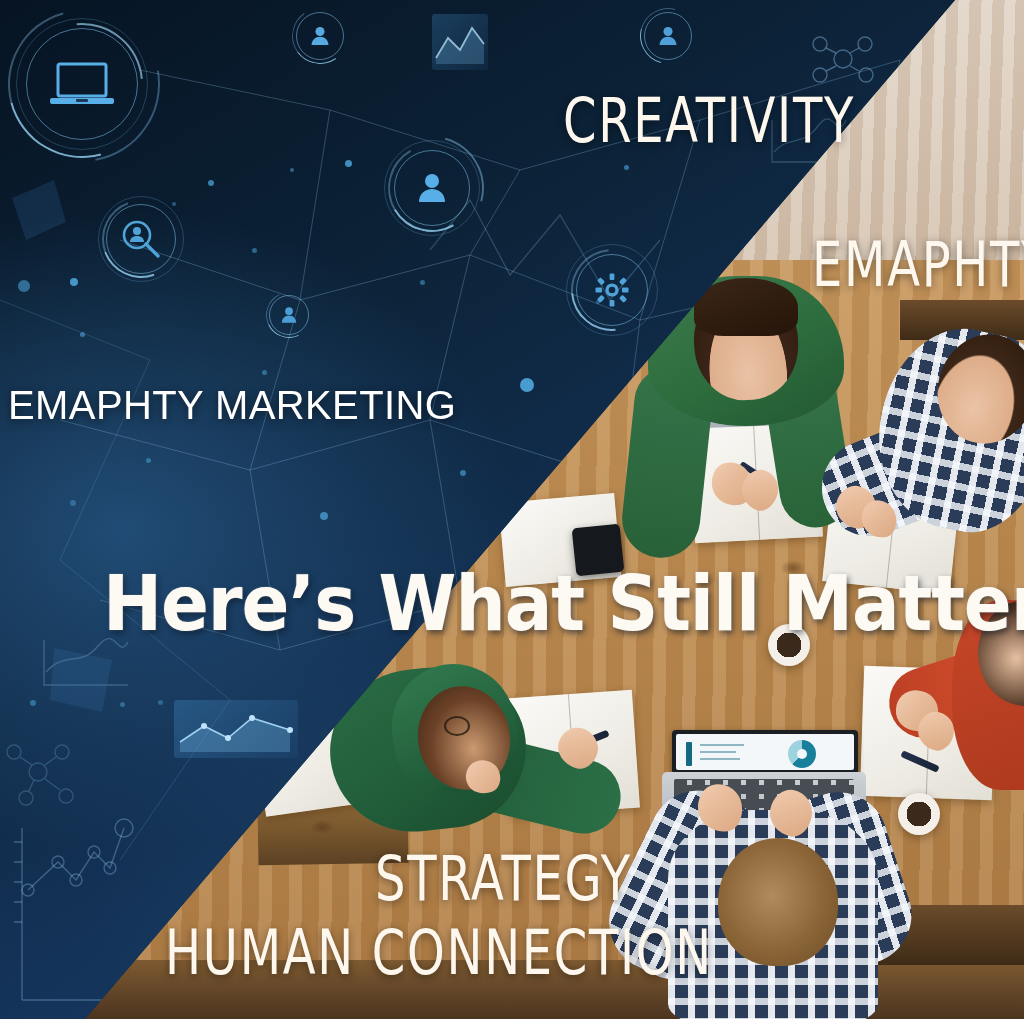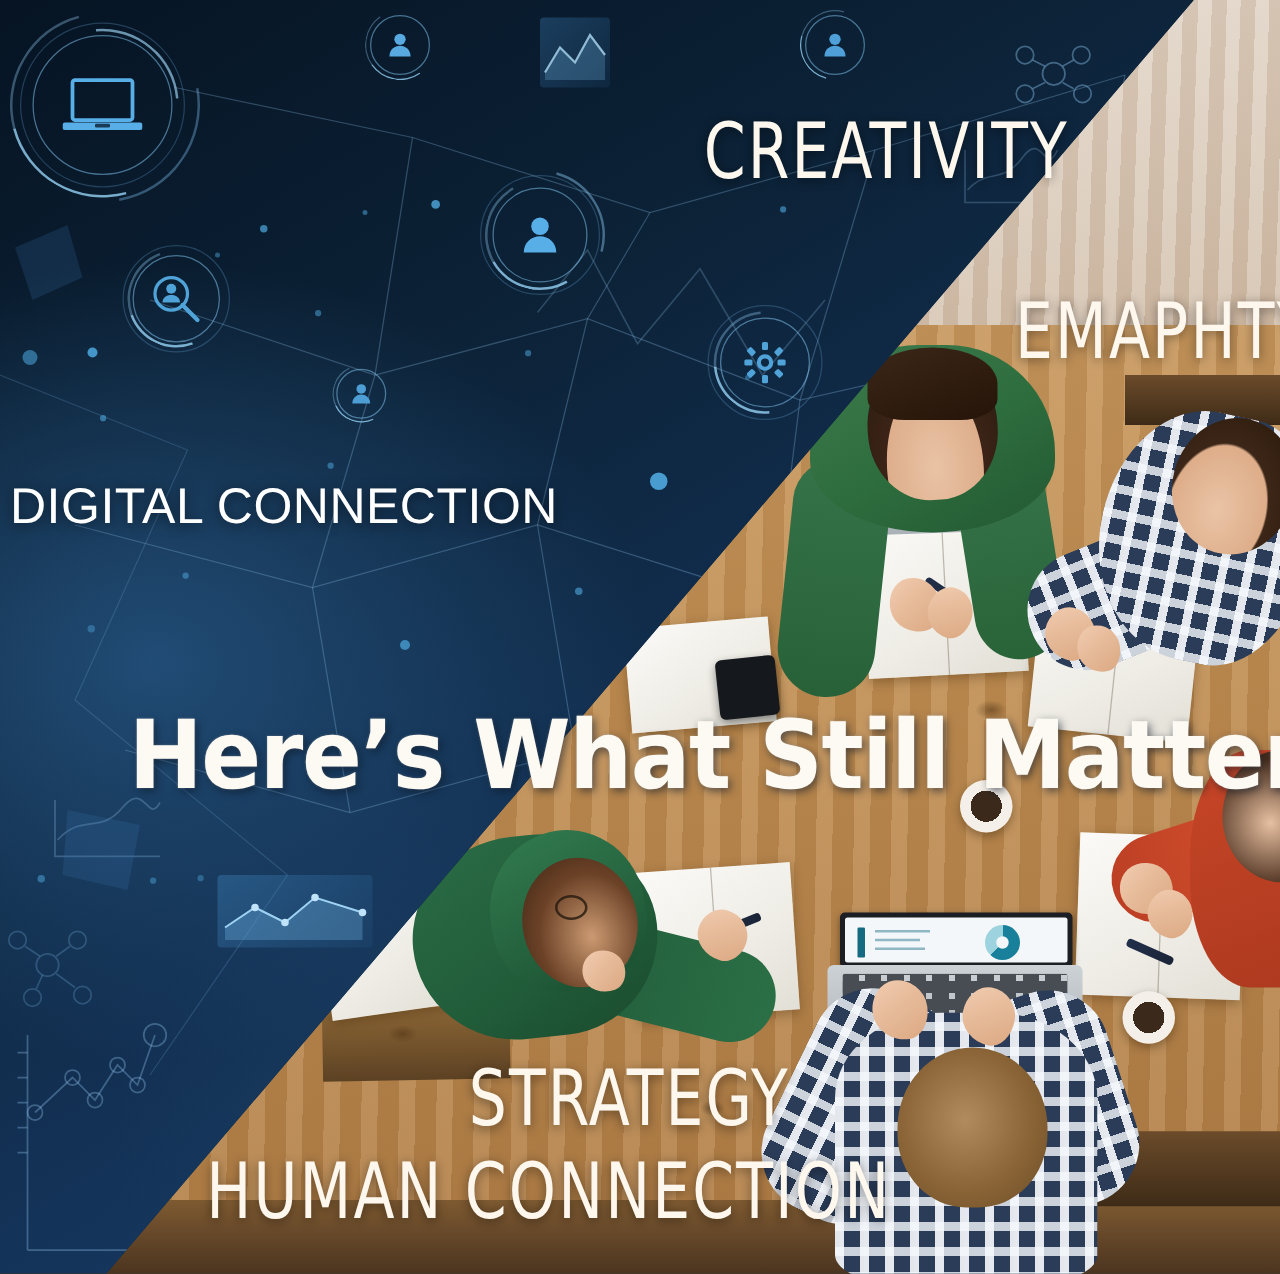--- a/index.html
+++ b/index.html
@@ -574,21 +574,21 @@
           <path d="M7 34 c0-8 6-13 13-13 s13 5 13 13 z" fill="#4e9ed6"></path>
         </svg>
       </div>
     </div>
 
     <div class="badge" style="left:268px;top:296px;width:0;height:0;"></div>
     <div class="badge" style="left:272px;top:584px;width:0;height:0;"></div>
   </div>
 
   <div class="tx kicker">
-    <div class="l2">DIGITAL CONNECTION</div>
+    <div class="l2">EMAPHTY MARKETING</div>
   </div>
 
   <div class="tx label lbl-creativity">CREATIVITY</div>
   <div class="tx label lbl-emaphty">EMAPHTY</div>
   <div class="tx label lbl-strategy">STRATEGY</div>
   <div class="tx label lbl-human">HUMAN CONNECTION</div>
 
   <div class="tx headline">Here’s What Still Matters</div>
 
 </div>

